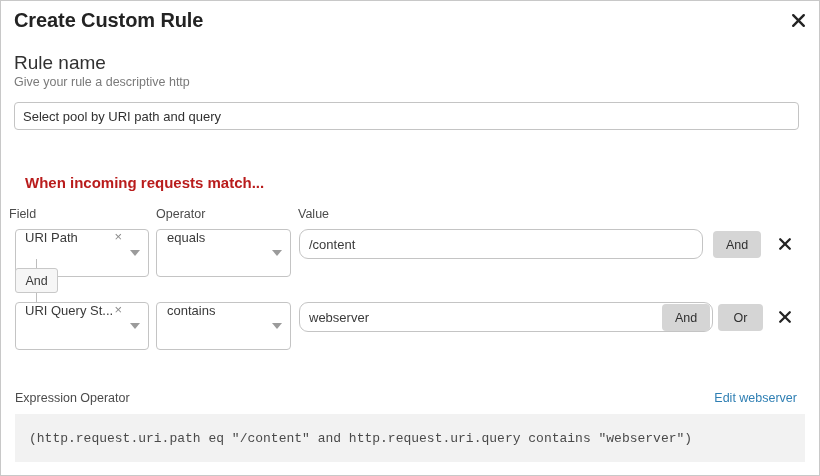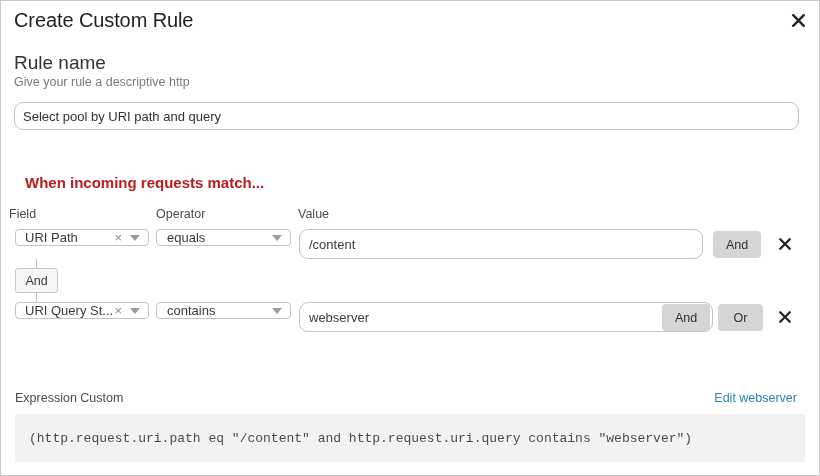--- a/index.html
+++ b/index.html
@@ -22,21 +22,21 @@
     border: 1px solid #c8c8c8;
     background: #ffffff;
   }
 
   
   .modal-title {
     position: absolute;
     left: 13px;
     top: 8px;
     font-size: 20px;
-    font-weight: normal;
+    font-weight: bold;
     color: #232323;
     letter-spacing: -0.1px;
   }
   .close-btn {
     position: absolute;
     right: 8px;
     top: 6px;
     width: 26px;
     height: 26px;
     display: flex;
@@ -65,21 +65,21 @@
     color: #7a7a7a;
   }
   .rule-name-input {
     position: absolute;
     left: 13px;
     top: 101px;
     width: 785px;
     height: 28px;
     box-sizing: border-box;
     border: 1px solid #c4c4c4;
-    border-radius: 9px;
+    border-radius: 4px;
     background: #fff;
     font-family: "Liberation Sans", sans-serif;
     font-size: 13px;
     color: #313131;
     padding: 0 8px;
     outline: none;
   }
 
   
   .section-title {
@@ -101,27 +101,26 @@
   .col-label.operator { left: 155px; }
   .col-label.value { left: 297px; }
 
   
   .cond-row { position: absolute; left: 0; width: 820px; }
   .cond-row.r1 { top: 228px; }
   .cond-row.r2 { top: 301px; }
 
   .sel {
     position: absolute;
-    height: 17px;
+    height: 48px;
     box-sizing: border-box;
     border: 1px solid #c4c4c4;
     border-radius: 4px;
     background: #fff;
     display: flex;
-    align-items: center;
     font-size: 13px;
     color: #3a3a3a;
     cursor: pointer;
     user-select: none;
   }
   .sel .sel-text {
     flex: 1 1 auto;
     padding-left: 9px;
     white-space: nowrap;
     overflow: hidden;
@@ -332,19 +331,19 @@
     <input class="val-input v2" type="text" value="webserver" style="">
     <button class="logic-btn and2">And</button>
     <button class="logic-btn or2">Or</button>
     <button class="del-btn d2">
       <svg width="14" height="14" viewBox="0 0 14 14" aria-hidden="true">
         <path d="M2.2 2.2 L11.8 11.8 M11.8 2.2 L2.2 11.8" stroke="#232323" stroke-width="2.3" stroke-linecap="round"></path>
       </svg>
     </button>
   </div>
 
-  <div class="expr-label">Expression Custom</div>
+  <div class="expr-label">Expression Operator</div>
   <a class="edit-expr">Edit webserver</a>
   <div class="expr-box">
     <code class="expr-code">(http.request.uri.path eq "/content" and http.request.uri.query contains "webserver")</code>
   </div>
 
 </div>
 
 </body></html>

